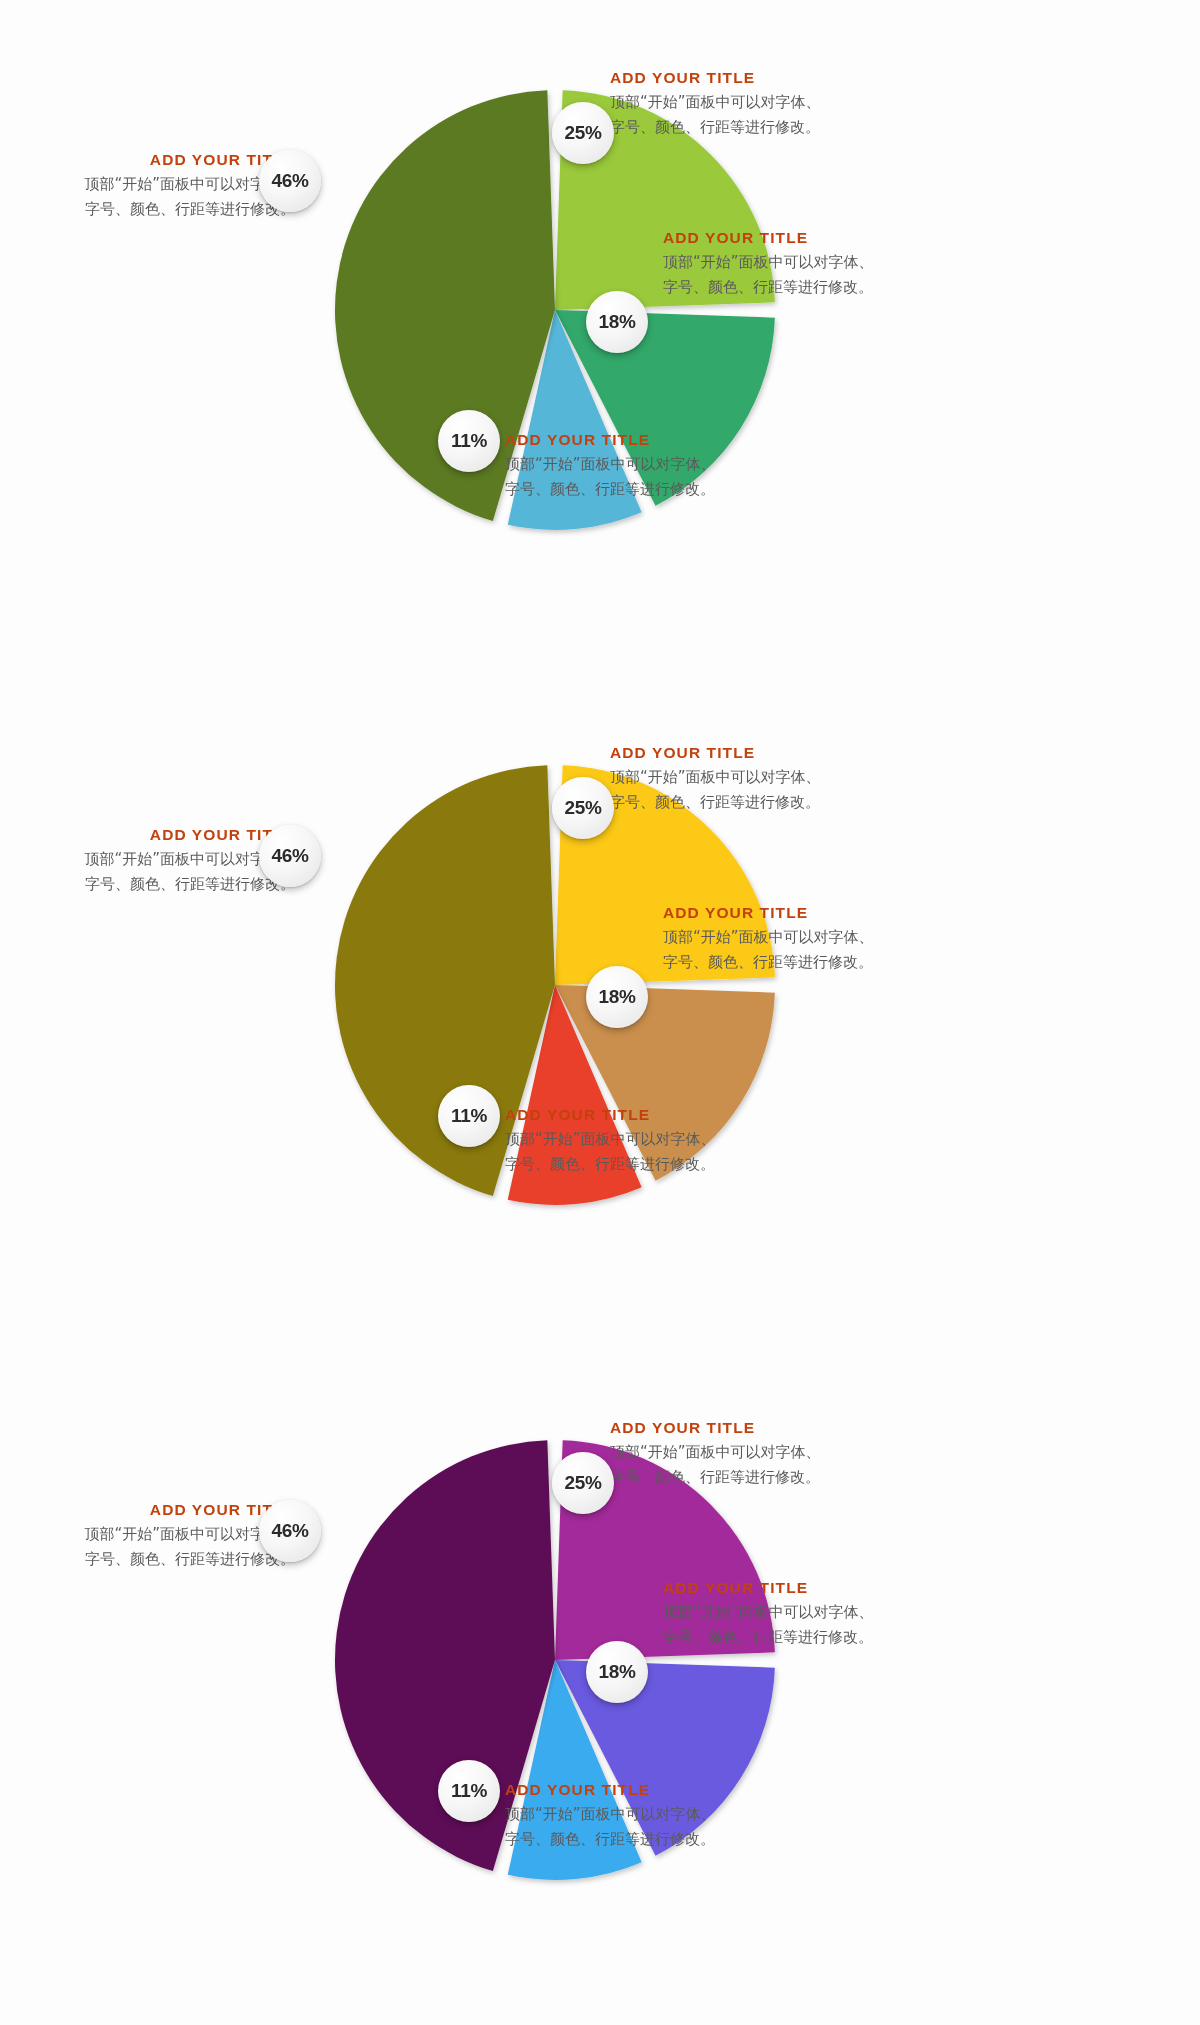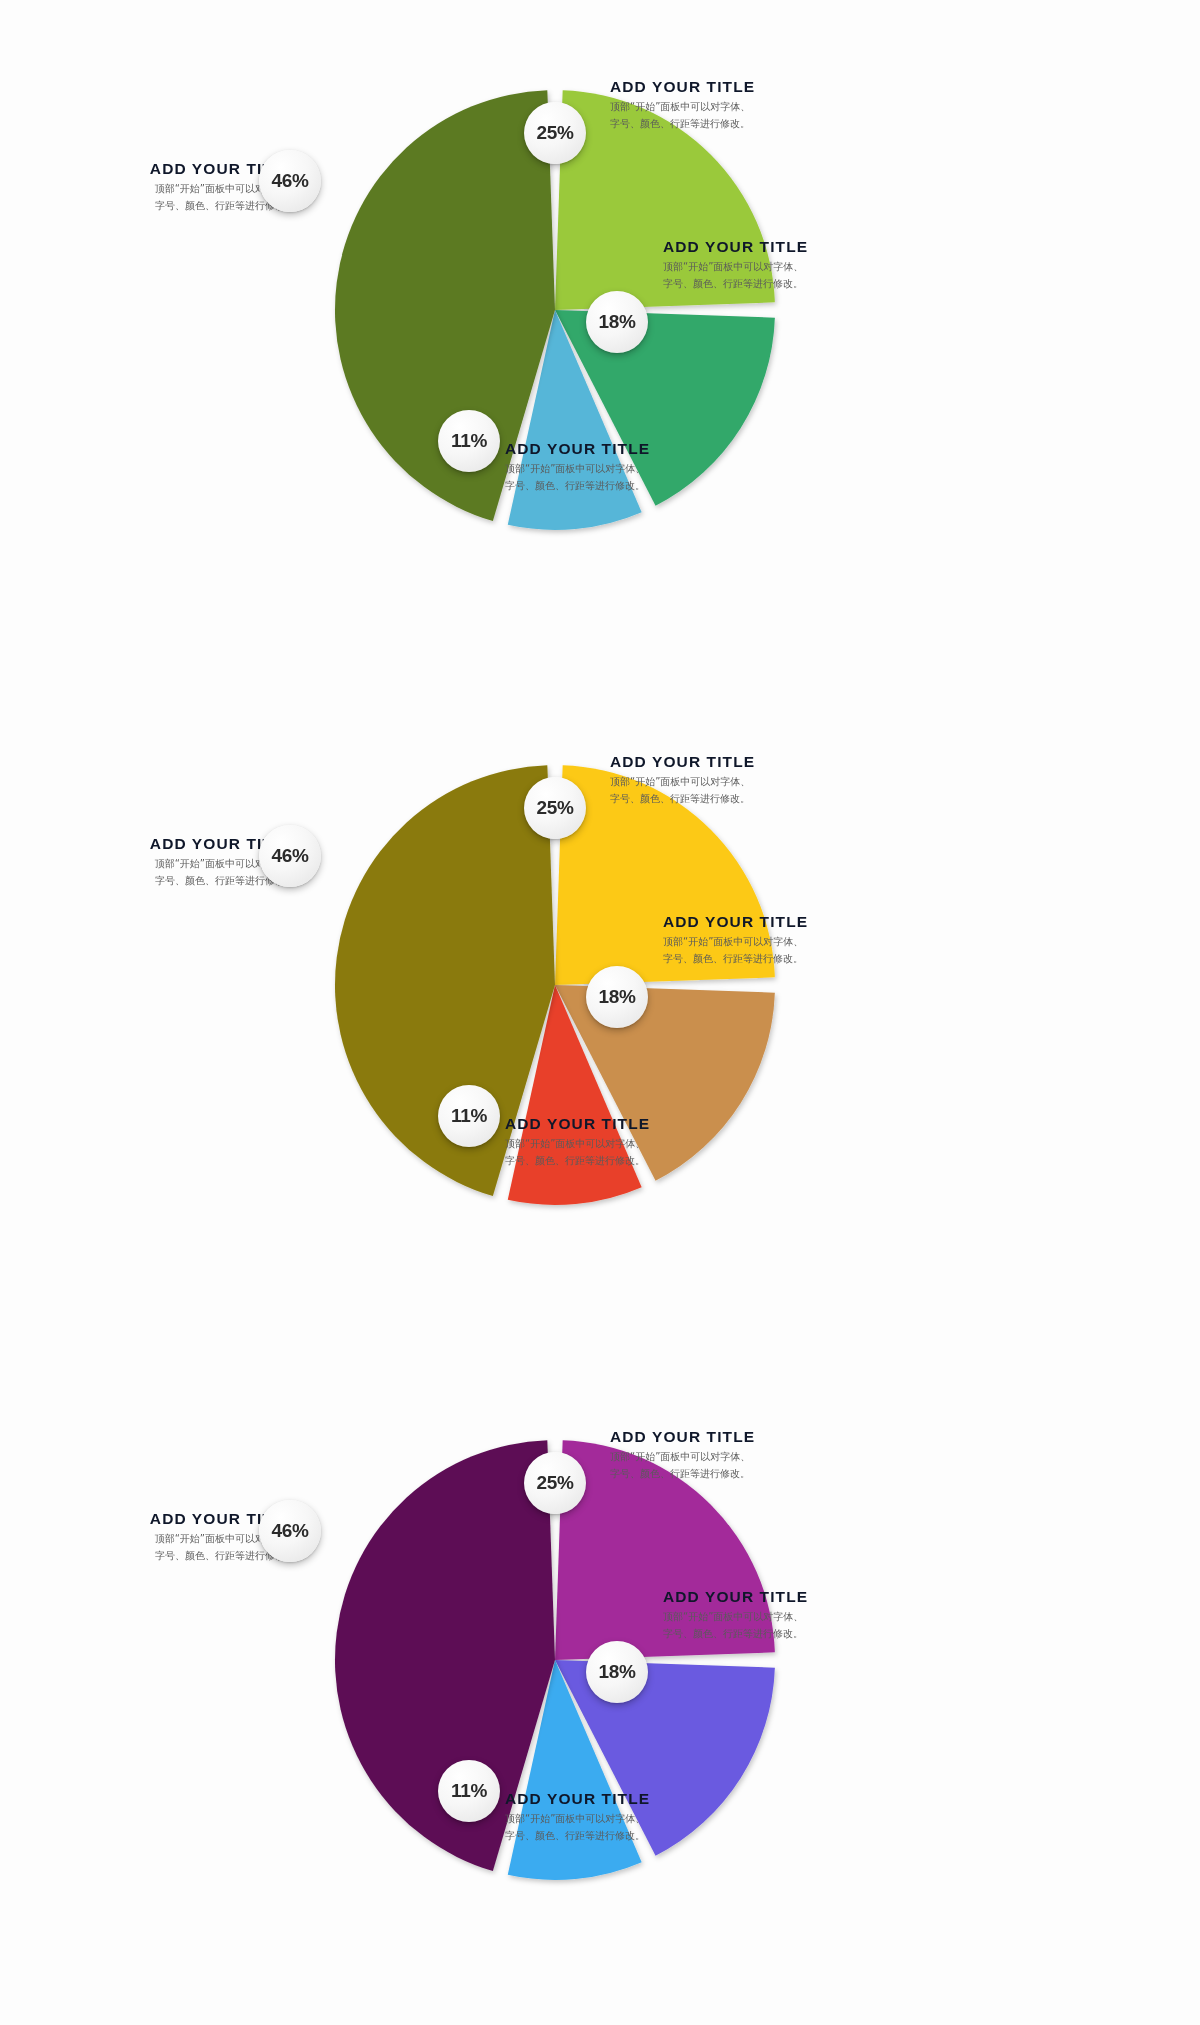--- a/index.html
+++ b/index.html
@@ -34,44 +34,43 @@
     color: #2b2b2b;
     letter-spacing: -0.3px;
     font-family: "Liberation Sans", "DejaVu Sans", sans-serif;
   }
 
   
   .lbl { position: absolute; z-index: 4; }
   .lbl .t {
     font-size: 15.5px;
     font-weight: 700;
-    color: #0f172a;
+    color: #c2410c;
     letter-spacing: 1.1px;
     line-height: 1.25;
     white-space: nowrap;
-    margin-top: 9px;
   }
   .lbl .d {
-    font-size: 10px;
+    font-size: 15px;
     color: #5a5a5a;
     line-height: 1.62;
     margin-top: 3px;
     white-space: nowrap;
     font-family: "DejaVu Sans", "Liberation Sans", sans-serif;
   }
   .lbl.left { text-align: right; }
   .lbl.right { text-align: left; }
 
   
   .slot-25 { left: 610px; top: 68px; }
   .slot-46 { right: 905px; top: 150px; }
   .slot-18 { left: 663px; top: 228px; }
   .slot-11 { left: 505px; top: 430px; }
 
-  .badge-25 { left: 524px; top: 102px; }
+  .badge-25 { left: 552px; top: 102px; }
   .badge-46 { left: 259px; top: 150px; }
   .badge-18 { left: 586px; top: 291px; text-align: center; }
   .badge-11 { left: 438px; top: 410px; justify-content: center; }
 </style>
 </head>
 <body>
 
 <div class="page">
     <div class="chart-block">
       <div class="pie-wrap">

